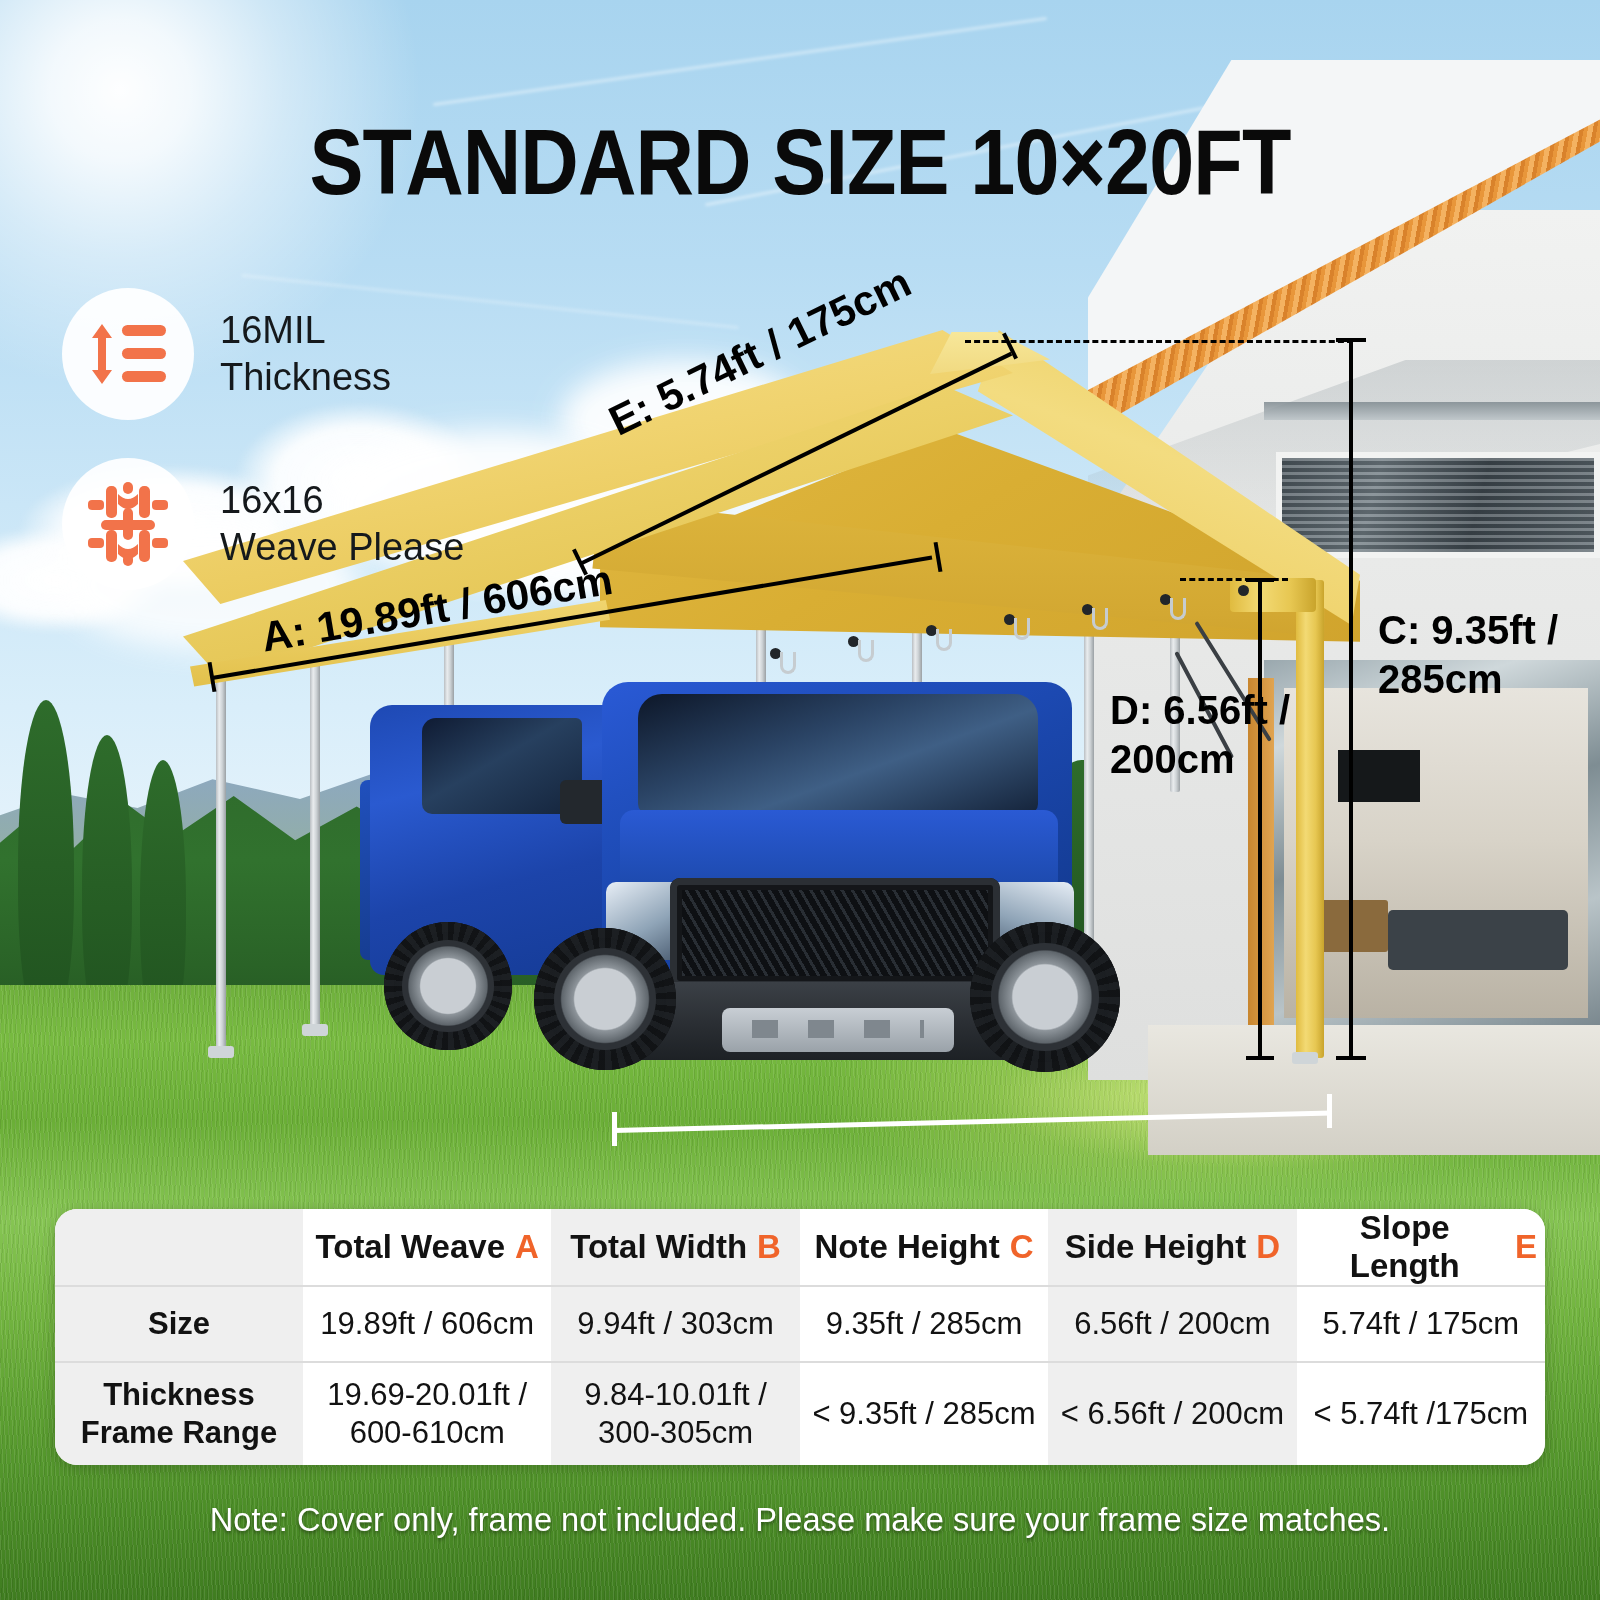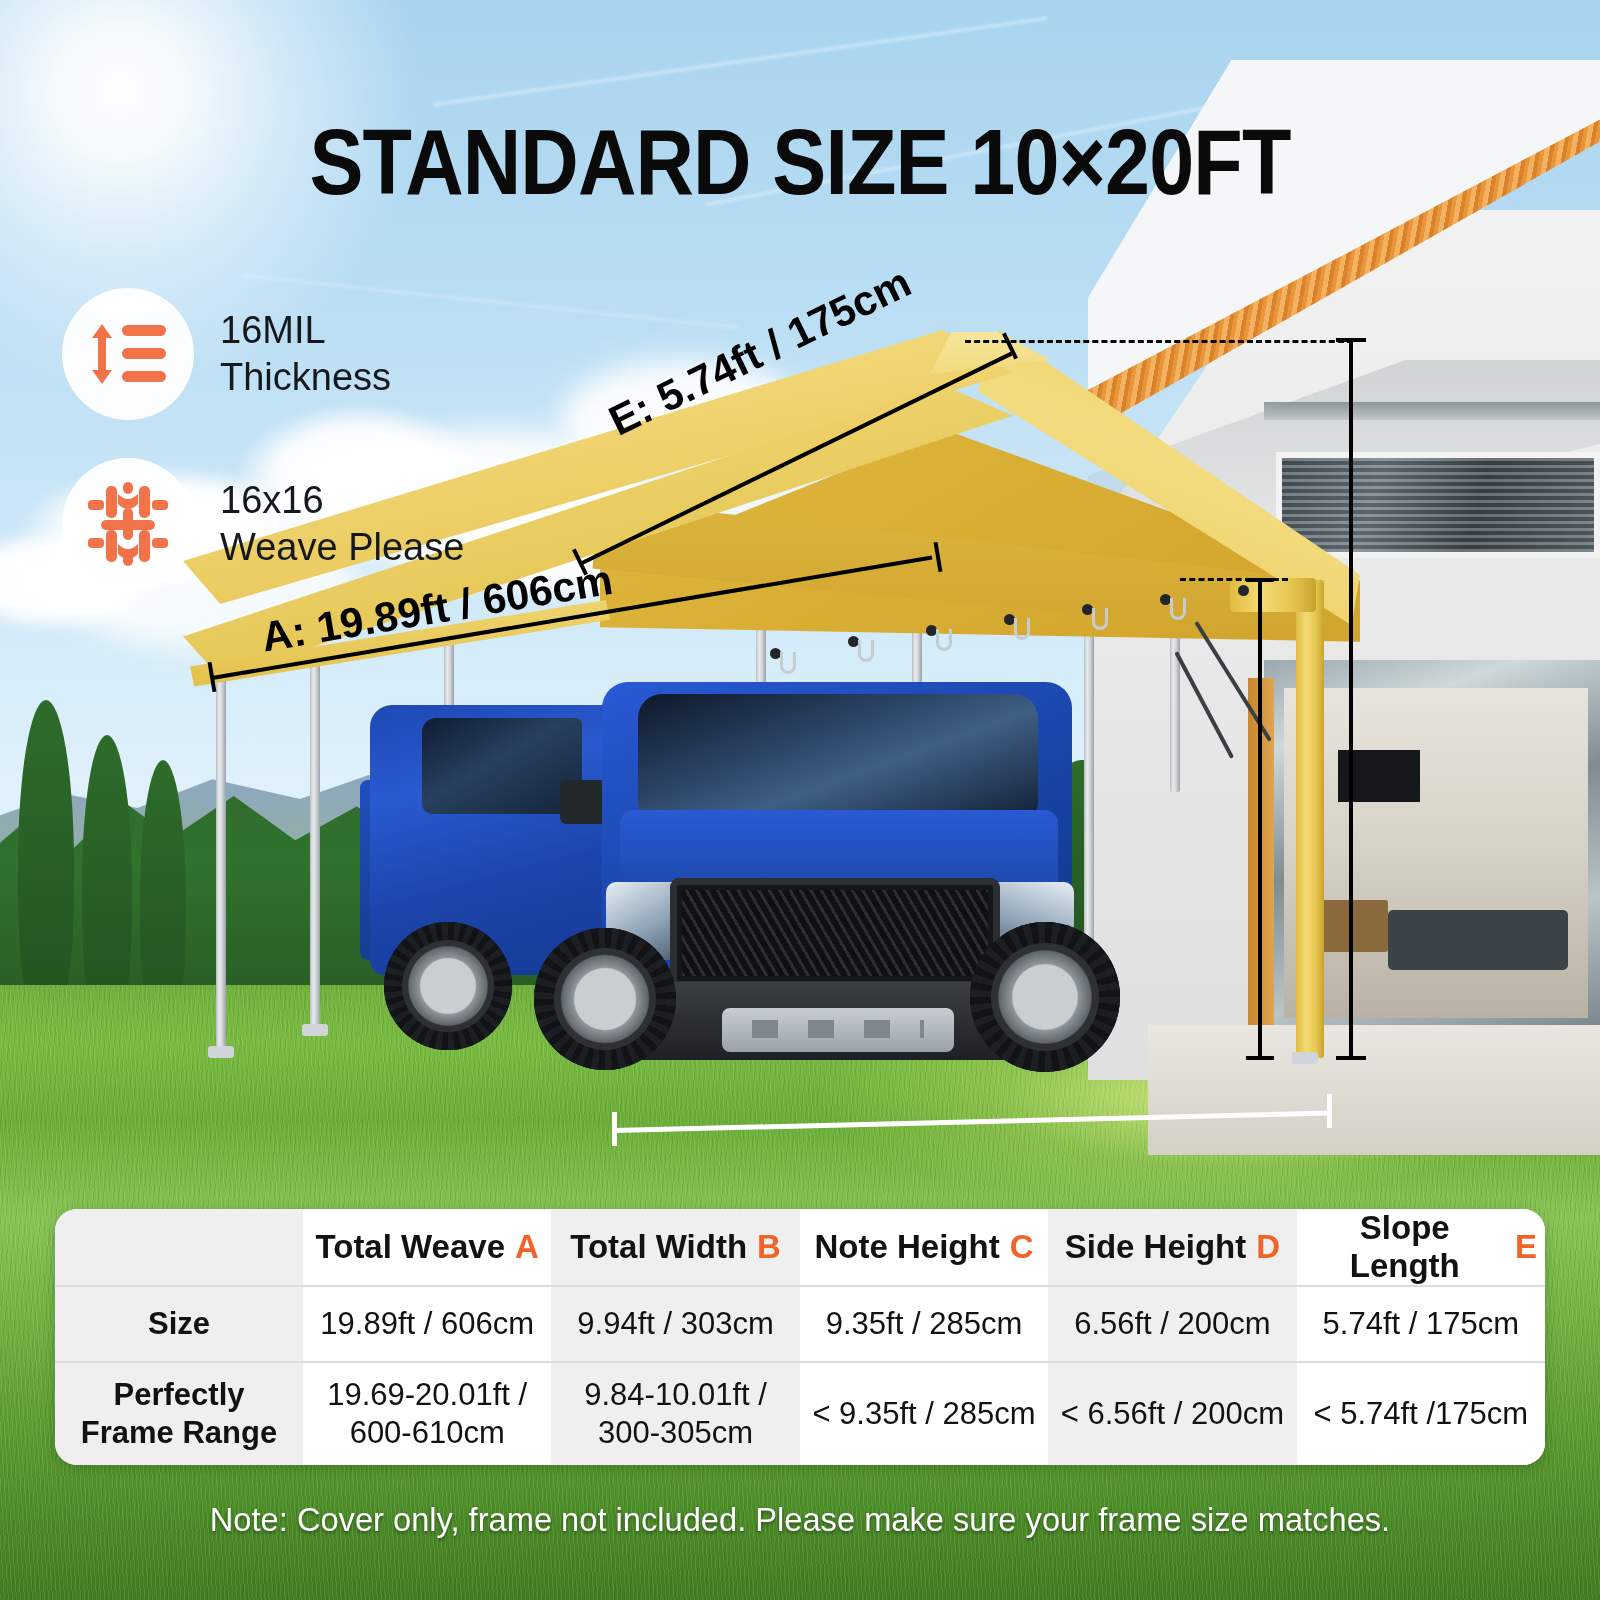--- a/index.html
+++ b/index.html
@@ -490,26 +490,34 @@
 
   <div class="line-solid" style="left:212px;top:676px;width:730px;height:4px;transform:rotate(-9.5deg);transform-origin:left center;"></div>
   <div class="cap" style="left:210px;top:662px;width:4px;height:30px;transform:rotate(-9.5deg);"></div>
   <div class="cap" style="left:936px;top:542px;width:4px;height:30px;transform:rotate(-9.5deg);"></div>
   <div class="dim" style="left:262px;top:614px;font-size:42px;transform:rotate(-9.5deg);transform-origin:left center;">A: 19.89ft / 606cm</div>
 
   <div class="line-dash" style="left:965px;top:340px;width:388px;"></div>
   <div class="line-solid" style="left:1349px;top:340px;width:4px;height:720px;"></div>
   <div class="cap" style="left:1336px;top:338px;width:30px;height:4px;"></div>
   <div class="cap" style="left:1336px;top:1056px;width:30px;height:4px;"></div>
+  <div class="dim" style="left:1378px;top:606px;font-size:40px;line-height:1.22;">
+    <div>C: 9.35ft /</div>
+    <div>285cm</div>
+  </div>
 
   <div class="line-dash" style="left:1180px;top:578px;width:108px;"></div>
   <div class="line-solid" style="left:1286px;top:578px;width:4px;height:0px;"></div>
   <div class="line-solid" style="left:1258px;top:580px;width:4px;height:480px;"></div>
   <div class="cap" style="left:1246px;top:578px;width:28px;height:4px;"></div>
   <div class="cap" style="left:1246px;top:1056px;width:28px;height:4px;"></div>
+  <div class="dim" style="left:1110px;top:686px;font-size:40px;line-height:1.22;">
+    <div>D: 6.56ft /</div>
+    <div>200cm</div>
+  </div>
 
   <div class="line-white" style="left:614px;top:1128px;width:718px;height:5px;transform:rotate(-1.4deg);transform-origin:left center;"></div>
   <div class="cap-w" style="left:612px;top:1112px;width:5px;height:34px;"></div>
   <div class="cap-w" style="left:1327px;top:1094px;width:5px;height:34px;"></div>
 
   <div class="spec-table">
 
     <div class="row-head" style="display:contents">
       <div class="tc shade"></div>
       <div class="tc plain">
@@ -537,21 +545,21 @@
     <div class="row-size" style="display:contents">
       <div class="tc shade rowlabel">Size</div>
       <div class="tc plain">19.89ft / 606cm</div>
       <div class="tc shade">9.94ft / 303cm</div>
       <div class="tc plain">9.35ft / 285cm</div>
       <div class="tc shade">6.56ft / 200cm</div>
       <div class="tc plain">5.74ft / 175cm</div>
     </div>
 
     <div class="row-range" style="display:contents">
-      <div class="tc shade rowlabel">Perfectly Frame Range</div>
+      <div class="tc shade rowlabel">Thickness Frame Range</div>
       <div class="tc plain">19.69-20.01ft / 600-610cm</div>
       <div class="tc shade">9.84-10.01ft / 300-305cm</div>
       <div class="tc plain">&lt; 9.35ft / 285cm</div>
       <div class="tc shade">&lt; 6.56ft / 200cm</div>
       <div class="tc plain">&lt; 5.74ft /175cm</div>
     </div>
   </div>
 
   <div class="note">Note: Cover only, frame not included. Please make sure your frame size matches.</div>
 

